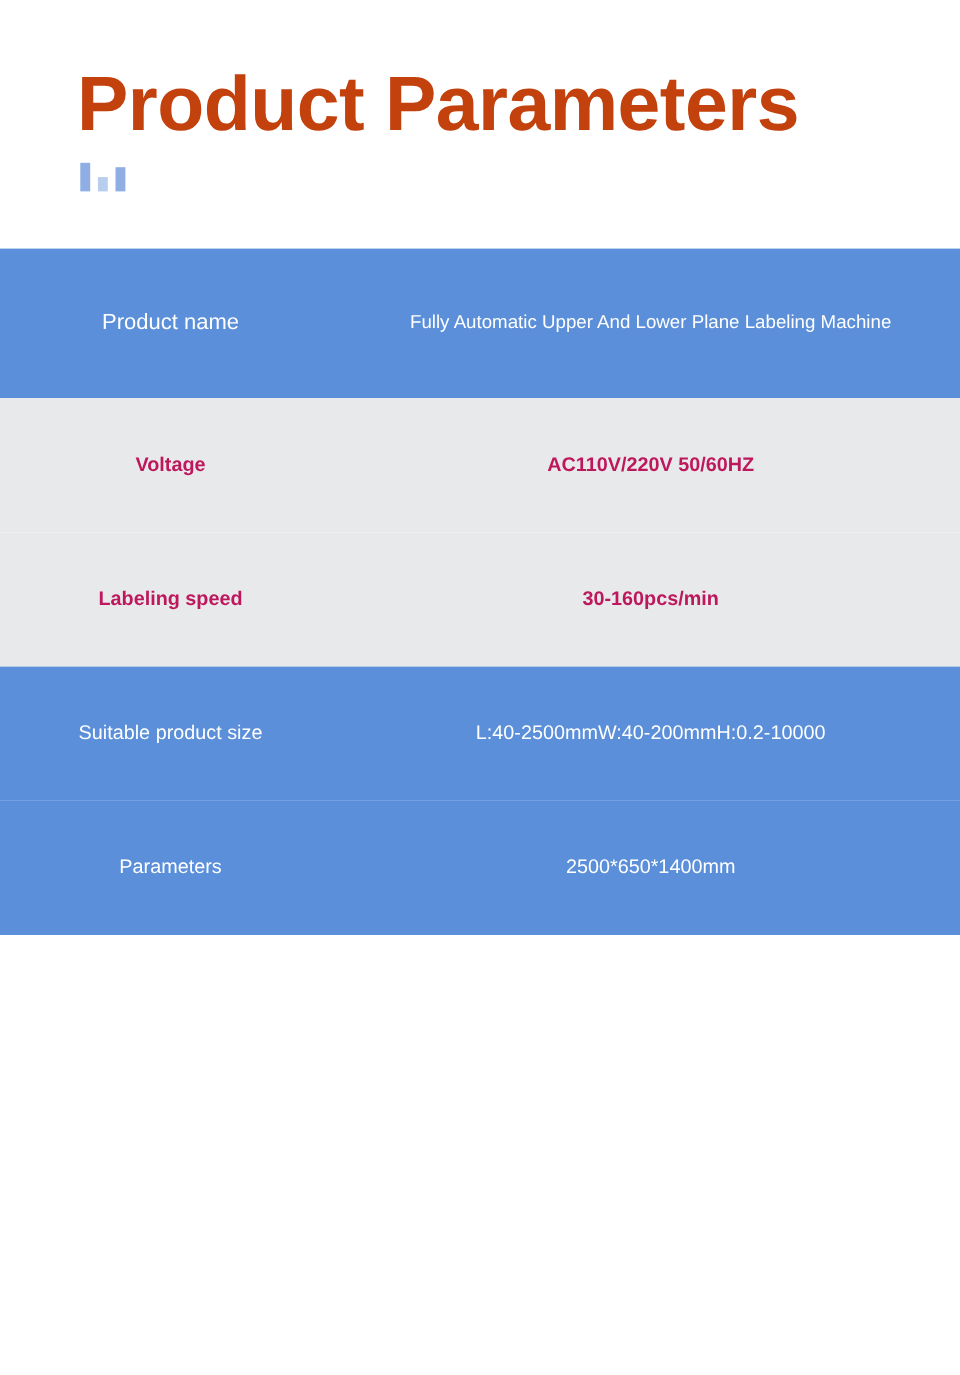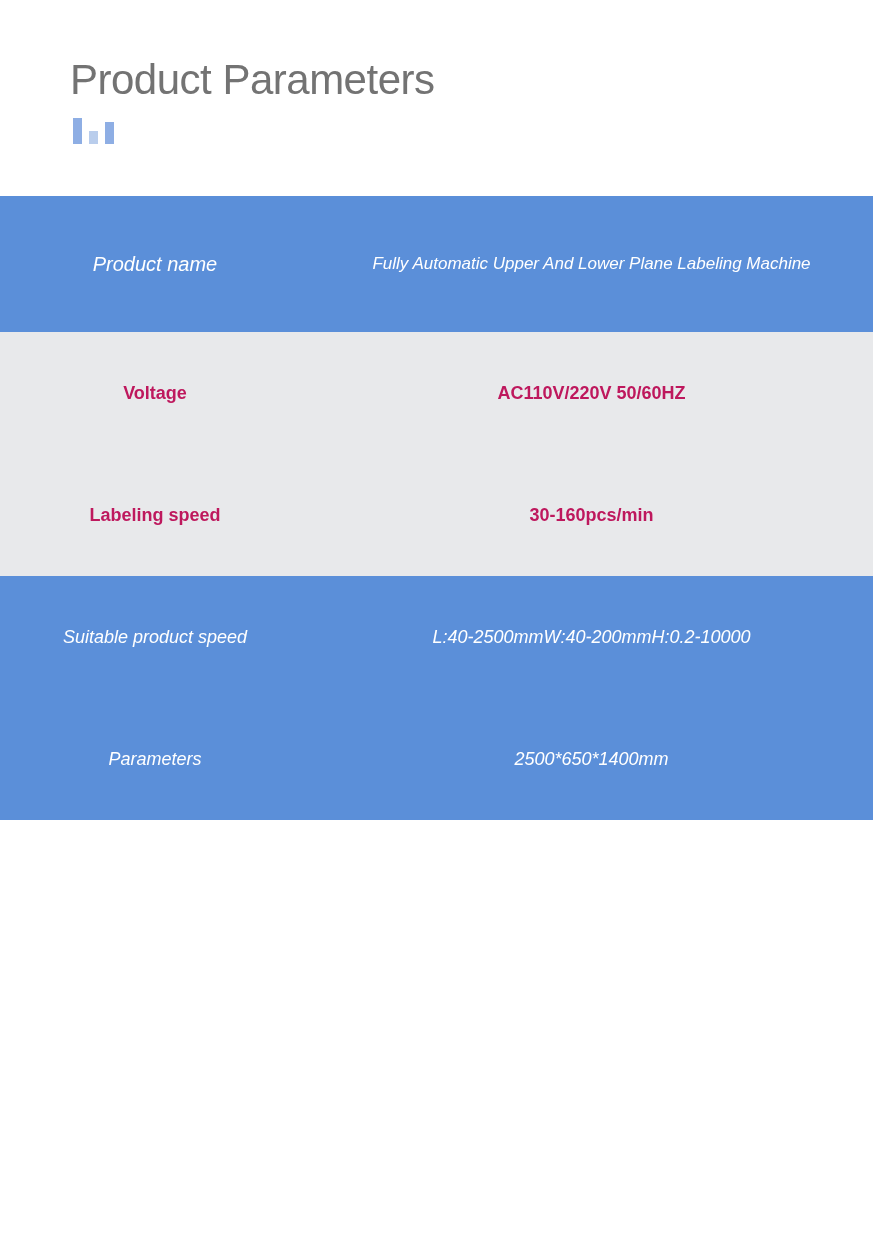--- a/index.html
+++ b/index.html
@@ -16,23 +16,23 @@
   .page {
     position: relative;
     width: 873px;
     height: 1250px;
     background: #ffffff;
   }
   .header {
     padding: 58px 0 0 70px;
   }
   .title {
-    font-size: 42px;
-    font-weight: normal;
-    color: #737373;
+    font-size: 70px;
+    font-weight: bold;
+    color: #c2410c;
     letter-spacing: -0.5px;
     line-height: 1.05;
     margin: 0;
   }
   .accent-bars {
     margin: 16px 0 0 3px;
     display: flex;
     align-items: flex-end;
     height: 26px;
     gap: 7px;
@@ -59,21 +59,20 @@
   }
   .col-label {
     width: 310px;
   }
   .col-value {
     width: 563px;
   }
   .row-blue td {
     background: #5b8fd9;
     color: #ffffff;
-    font-style: italic;
   }
   .row-grey td {
     background: #e8e9eb;
     color: #be185d;
     font-weight: bold;
   }
   .cell-inner {
     padding: 20px 18px;
     font-size: 18px;
     line-height: 1.45;
@@ -134,21 +133,21 @@
         <td class="col-label">
           <div class="cell-inner">Labeling speed</div>
         </td>
         <td class="col-value">
           <div class="cell-inner">30-160pcs/min</div>
         </td>
       </tr>
 
       <tr class="row-blue r-n">
         <td class="col-label">
-          <div class="cell-inner">Suitable product speed</div>
+          <div class="cell-inner">Suitable product size</div>
         </td>
         <td class="col-value">
           <div class="cell-inner">L:40-2500mmW:40-200mmH:0.2-10000</div>
         </td>
       </tr>
 
 
       <tr class="row-blue r-n">
         <td class="col-label">
           <div class="cell-inner">Parameters</div>

